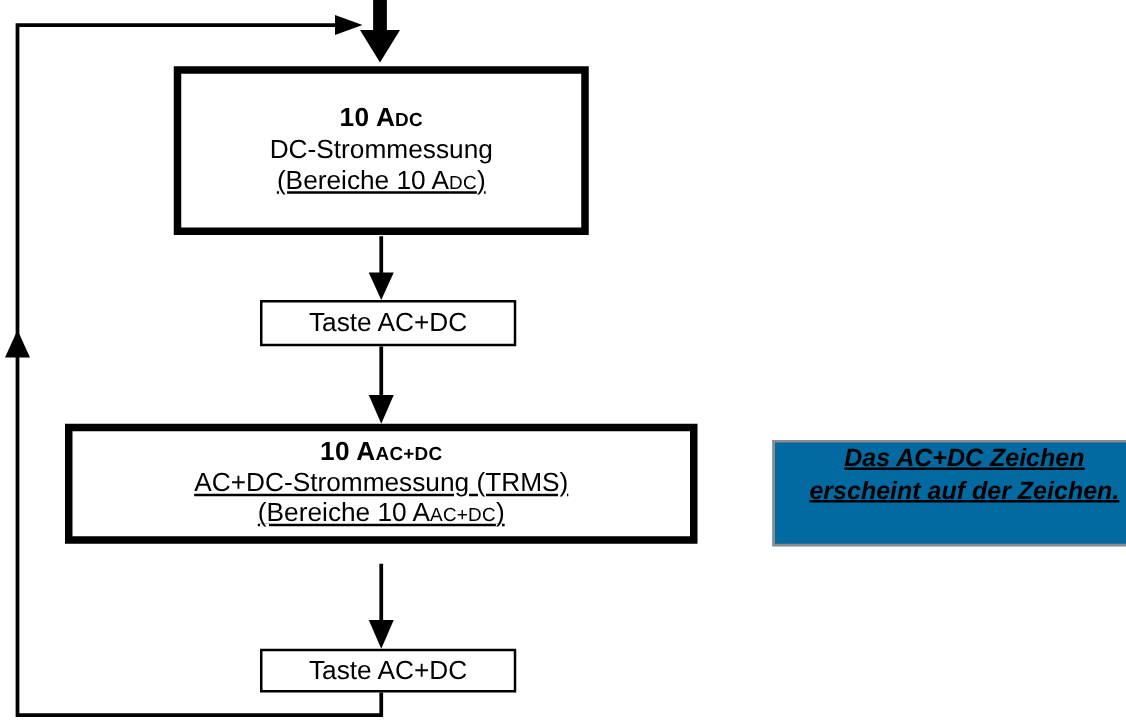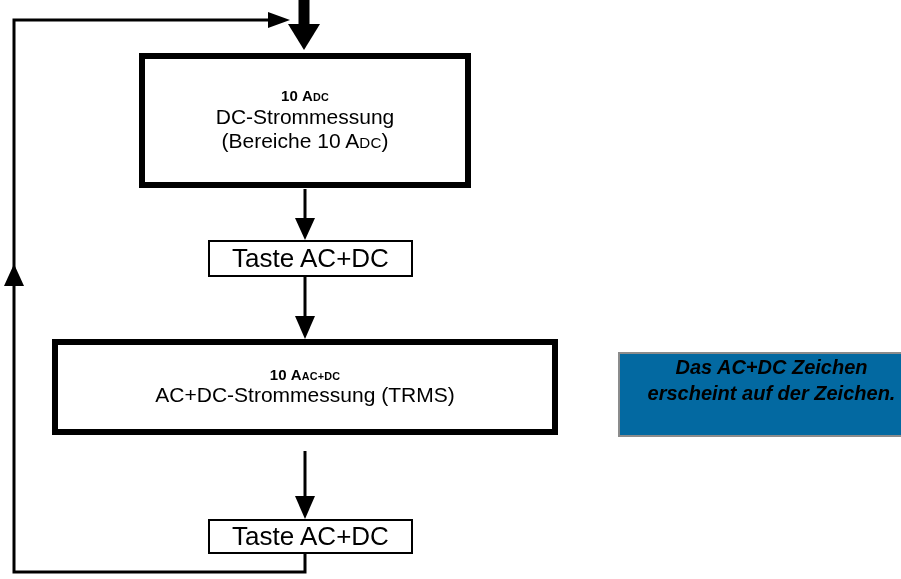--- a/index.html
+++ b/index.html
@@ -22,47 +22,47 @@
     display:flex;
     flex-direction:column;
     align-items:center;
     justify-content:center;
     text-align:center;
     color:#000000;
   }
   .box.thick{border:6px solid #000000;}
   .box.thin{border:2px solid #000000;}
 
-  .line1{font-weight:bold;font-size:15px;line-height:1.18;letter-spacing:.2px;}
+  .line1{font-weight:bold;font-size:21px;line-height:1.18;letter-spacing:.2px;}
   .line2{font-size:21px;line-height:1.18;}
   .line3{font-size:21px;line-height:1.18;}
 
   
   .sub{font-size:0.72em;vertical-align:baseline;letter-spacing:.2px;}
 
-  .taste-label{font-size:26px;line-height:1.1;white-space:nowrap;}
+  .taste-label{font-size:21px;line-height:1.1;white-space:nowrap;}
 
   
   .note{
     position:absolute;
     box-sizing:border-box;
     border:2px solid #8c8c8c;
     background:#0369a1;
     display:flex;flex-direction:column;
     align-items:center;
     font-style:italic;
     font-weight:bold;
     font-size:20px;
     line-height:1.32;
     text-align:center;
     color:#000000;
     margin-left:36px;
   }
 
-  .nowrap{white-space:nowrap;}
+  .nowrap{white-space:nowrap;text-decoration:underline;}
 </style>
 </head>
 <body>
 
 <div id="canvas">
 
   <svg class="lines" viewBox="0 0 901 579">
 
     <g>
       <path d="M 305 553 L 305 572 L 14 572 L 14 20 L 268 20" fill="none" stroke="#000000" stroke-width="3"></path>
@@ -99,20 +99,21 @@
     <div class="line3 nowrap"><span>(Bereiche 10 A</span><span class="sub">DC</span><span>)</span></div>
   </div>
 
   <div class="box thin" style="left:208px;top:240px;width:205px;height:37px;">
     <div class="taste-label">Taste AC+DC</div>
   </div>
 
   <div class="box thick" style="left:52px;top:339px;width:506px;height:96px;">
     <div class="line1"><span>10 A</span><span class="sub">AC+DC</span></div>
     <div class="line2 nowrap">AC+DC-Strommessung (TRMS)</div>
+    <div class="line3 nowrap"><span>(Bereiche 10 A</span><span class="sub">AC+DC</span><span>)</span></div>
   </div>
 
   <div class="box thin" style="left:208px;top:519px;width:205px;height:35px;">
     <div class="taste-label">Taste AC+DC</div>
   </div>
 
   <div class="note" style="left:582px;top:352px;width:307px;height:85px;">
     <div class="nowrap">Das AC+DC Zeichen</div>
     <div class="nowrap">erscheint auf der Zeichen.</div>
   </div>

